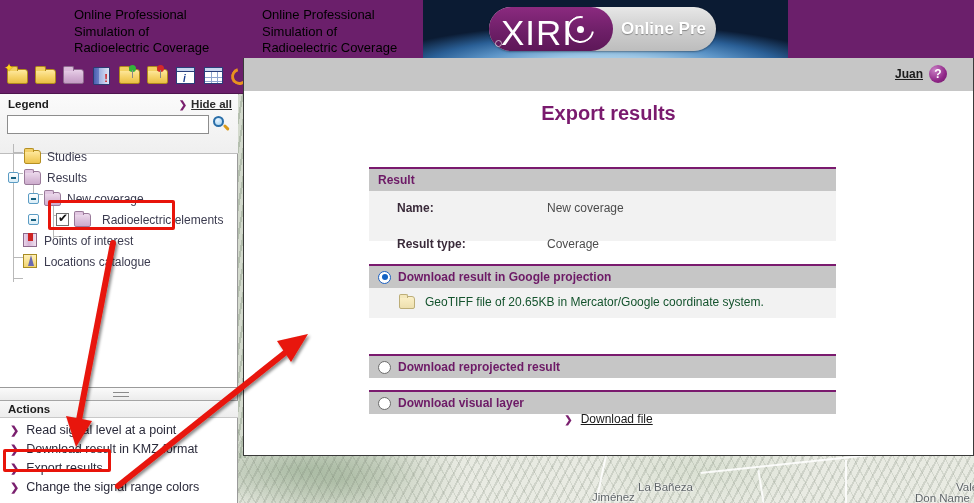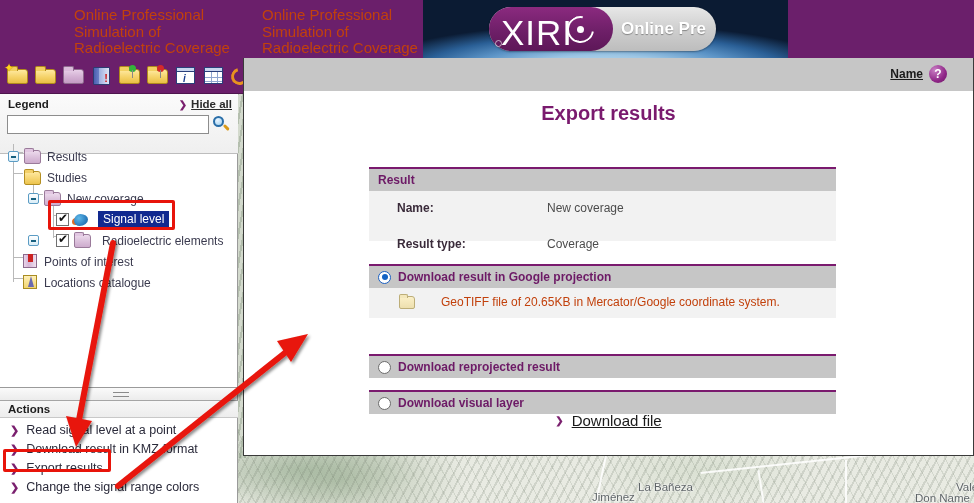--- a/index.html
+++ b/index.html
@@ -57,21 +57,21 @@
     position: absolute; left: 423px; top: 0; width: 365px; height: 58px;
     background:
       radial-gradient(ellipse 300px 60px at 180px 72px, #cfe4f2 0%, #9dc6e4 28%, #5b93c6 46%, #2a5f96 62%, #0b1b33 80%),
       linear-gradient(180deg, #060a14 0%, #0a1324 40%, #122036 100%);
   }
   .banner-pane-c {
     position: absolute; left: 788px; top: 0; width: 186px; height: 58px;
     background: #6b1f6b;
   }
   .banner-text {
-    position: absolute; color: #c2410c; font-size: 15px; line-height: 16.5px;
+    position: absolute; color: #000000; font-size: 13px; line-height: 16.5px;
     font-family: "Liberation Sans", sans-serif; white-space: pre-line;
   }
   .banner-text.t1 { left: 74px; top: 7px; }
   .banner-text.t2 { left: 262px; top: 7px; }
 
   .logo-pill {
     position: absolute; left: 489px; top: 7px; width: 227px; height: 44px;
     border-radius: 22px;
     background: linear-gradient(180deg, #e7e7e7 0%, #cfcfcf 50%, #bdbdbd 100%);
     box-shadow: 0 1px 2px rgba(0,0,0,.35);
@@ -320,27 +320,27 @@
 
   .filerow { display: flex; align-items: center; gap: 10px; padding: 7px 0 9px 30px; }
   .filerow .fico {
     position: relative; width: 16px; height: 13px; flex: none;
     background: linear-gradient(180deg,#fbf0c8,#eddfae); border: 1px solid #bdae78; border-radius: 1px 3px 2px 2px;
   }
   .filerow .fico:before {
     content: ""; position: absolute; left: -1px; top: -3px; width: 7px; height: 3px;
     background: #f3e7bb; border: 1px solid #bdae78; border-bottom: none; border-radius: 2px 2px 0 0;
   }
-  .filerow .ftxt { font-size: 12px; color: #c2410c; margin-left: 16px; }
+  .filerow .ftxt { font-size: 12px; color: #14532d; }
 
   .dl-link-wrap {
     position: absolute; left: 0; right: 0; top: 320px; display: flex;
     justify-content: center; align-items: center; gap: 8px; cursor: pointer;
   }
-  .dl-link { font-size: 15px; color: #1a1a1a; text-decoration: underline; }
+  .dl-link { font-size: 12px; color: #1a1a1a; text-decoration: underline; }
 
   
   .redbox {
     position: absolute; border: 3px solid #e8140a; border-radius: 2px;
     pointer-events: none;
   }
   .arrow-svg { position: absolute; left: 0; top: 0; width: 974px; height: 503px; pointer-events: none; }
 </style>
 </head>
 <body>
@@ -456,44 +456,36 @@
       <div class="tline-h" style="left:13px;top:33px;width:10px;"></div>
       <div class="tline-h" style="left:13px;top:117px;width:10px;"></div>
       <div class="tline-h" style="left:13px;top:138px;width:10px;"></div>
       <div class="tline-v" style="left:33px;top:33px;height:22px;"></div>
       <div class="tline-h" style="left:33px;top:54px;width:10px;"></div>
       <div class="tline-v" style="left:53px;top:54px;height:44px;"></div>
       <div class="tline-h" style="left:53px;top:75px;width:10px;"></div>
       <div class="tline-h" style="left:53px;top:96px;width:10px;"></div>
 
       <div class="trow" style="padding-left:24px;">
+        <div class="tfolder"></div>
+        <span class="tlabel">Studies</span>
+      </div>
+
+      <div class="trow" style="padding-left:24px;">
         <div class="tgl" style="left:8px;top:5px;"></div>
         <div class="tfolder lilac"></div>
         <span class="tlabel">Results</span>
-      </div>
-
-      <div class="trow" style="padding-left:24px;">
-        <div class="tfolder"></div>
-        <span class="tlabel">Studies</span>
       </div>
 
       <div class="trow" style="padding-left:44px;">
         <div class="tgl" style="left:28px;top:5px;"></div>
         <div class="tfolder lilac"></div>
         <span class="tlabel">New coverage</span>
       </div>
 
-      <div class="trow" style="padding-left:56px;gap:5px;">
-        <div class="cbx"></div>
-        <div class="blob">
-            <u></u>
-            <i></i>
-          </div>
-        <span class="sel-label">Signal level</span>
-      </div>
 
       <div class="trow" style="padding-left:44px;gap:5px;">
         <div class="tgl" style="left:28px;top:5px;"></div>
         <div class="cbx" style="margin-left:12px;"></div>
         <div class="tfolder lilac"></div>
         <span class="tlabel">Radioelectric elements</span>
       </div>
 
       <div class="trow" style="padding-left:23px;">
         <div class="poi-ico">
@@ -535,21 +527,21 @@
     </div>
     <div class="action-item" style="top:79px;">
       <span class="chev">❯</span>
       <span>Change the signal range colors</span>
     </div>
   </div>
 
   <div class="dialog">
     <div class="dialog-topbar">
       <div class="help-wrap">
-        <span class="help-text">Name</span>
+        <span class="help-text">Juan</span>
         <span class="help-badge">?</span>
       </div>
     </div>
 
     <div class="dialog-body">
       <div class="dialog-title">Export results</div>
 
       <div class="sec" style="top:75px;">
         <div class="sec-top-rule"></div>
         <div class="sec-header">

